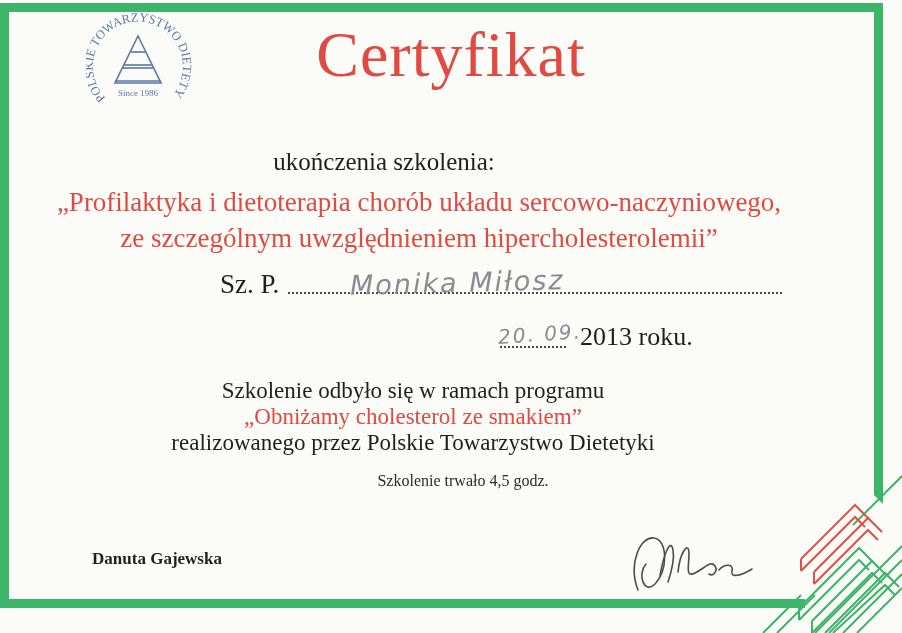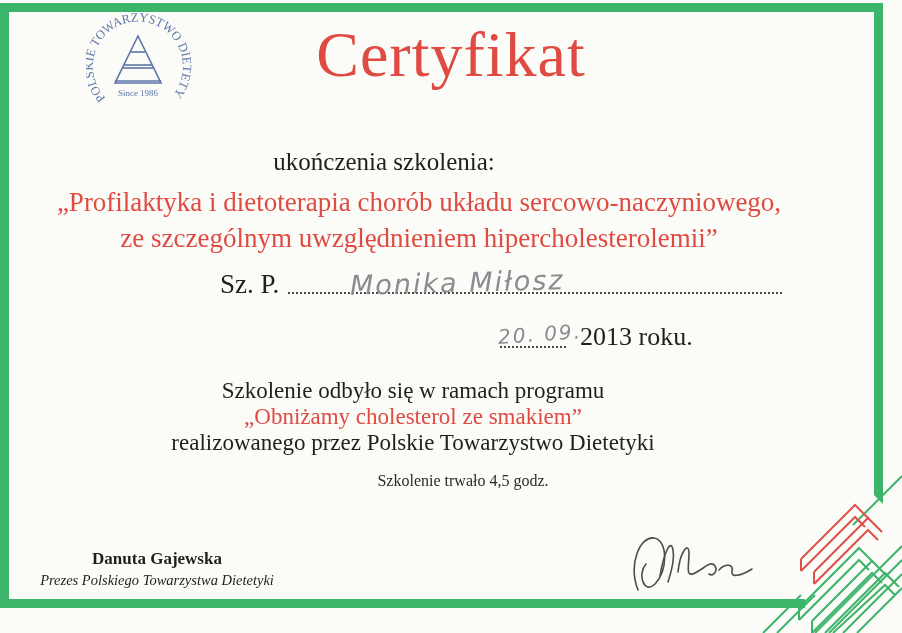--- a/index.html
+++ b/index.html
@@ -123,21 +123,20 @@
   <div class="abs program center">
     <div>Szkolenie odbyło się w ramach programu</div>
     <div class="program-name">„Obniżamy cholesterol ze smakiem”</div>
     <div>realizowanego przez Polskie Towarzystwo Dietetyki</div>
   </div>
 
   <div class="abs duration center">Szkolenie trwało 4,5 godz.</div>
 
   <div class="abs footer-left center">
     <div class="signer-name">Danuta Gajewska</div>
-    <div class="signer-title">Prezes Polskiego Towarzystwa Dietetyki</div>
   </div>
 
   <svg class="abs" style="left:630px;top:528px" width="135" height="72" viewBox="0 0 135 72">
     <g fill="none" stroke="#4c4c4c" stroke-width="1.6" stroke-linecap="round">
       <path d="M8,62 C-2,36 10,8 24,10 C38,12 38,42 25,56 C14,67 7,46 16,36"></path>
       <path d="M30,48 C34,24 41,10 43,22 C45,32 40,48 38,54"></path>
       <path d="M48,44 C50,24 59,12 59,26 C59,38 55,50 65,45 C75,40 81,32 85,38 C88,43 83,49 79,46"></path>
       <path d="M89,42 C95,35 104,36 102,43 C100,50 111,48 122,41"></path>
     </g>
   </svg>

